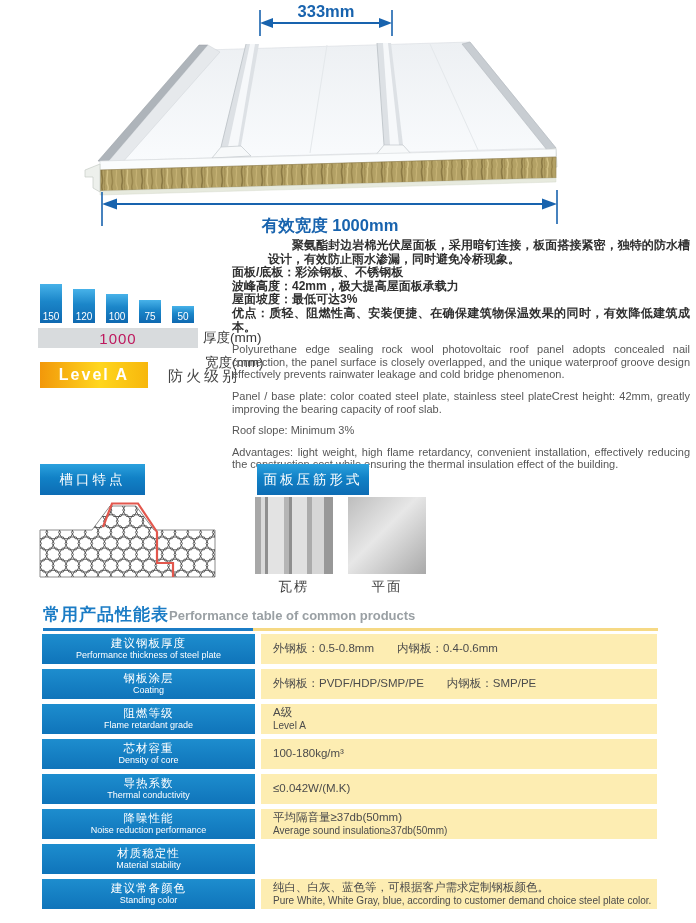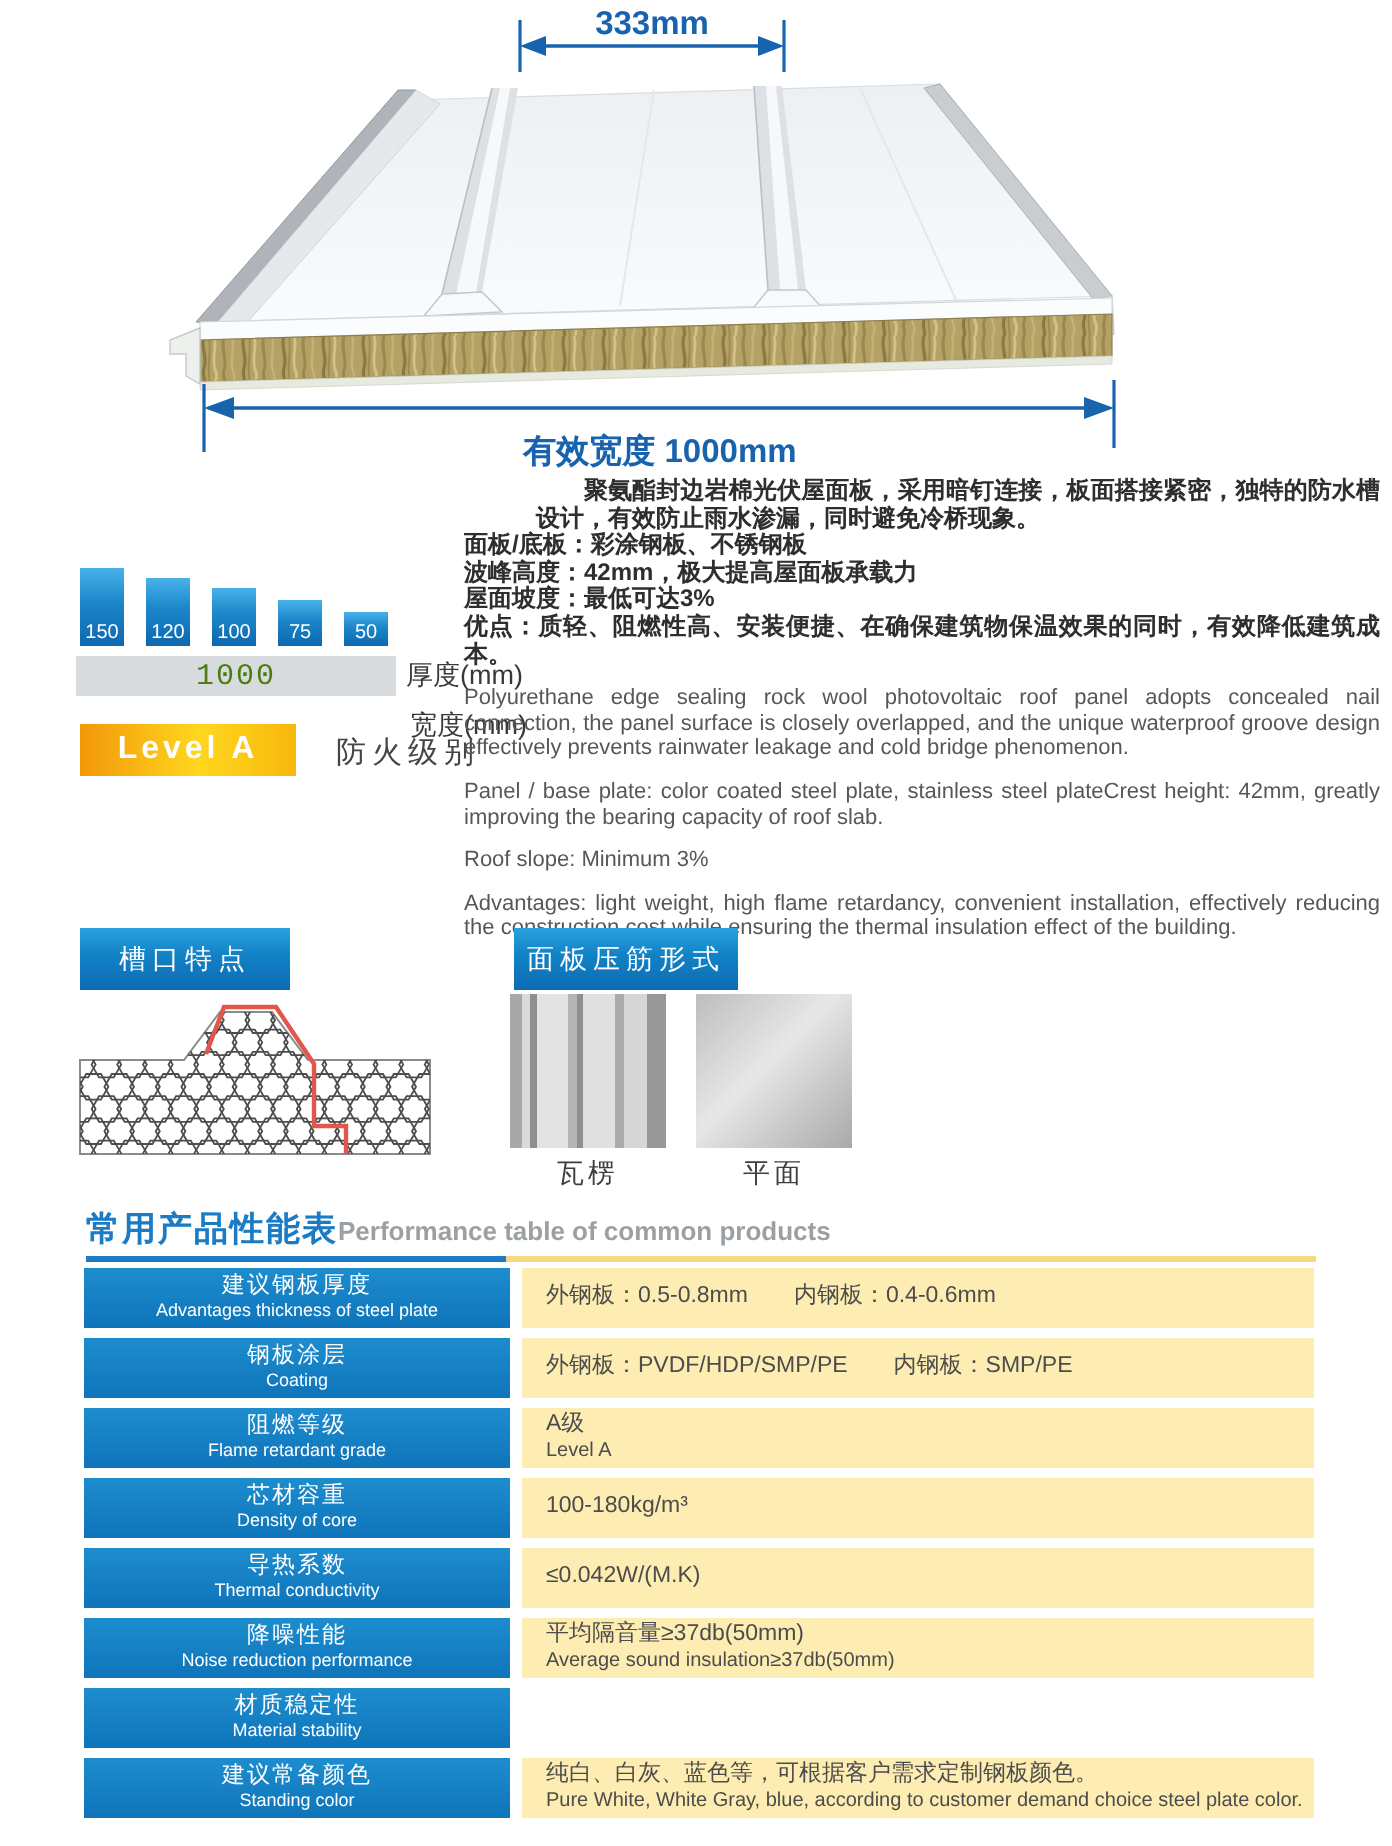--- a/index.html
+++ b/index.html
@@ -8,21 +8,21 @@
   .abs{position:absolute;}
 
   
   .bars{position:absolute;left:40px;top:283px;display:flex;align-items:flex-end;height:40px;}
   .bar{width:22px;margin-right:11px;background:linear-gradient(180deg,#47b2e9 0%,#1b86c9 45%,#0e68b0 100%);
        display:flex;align-items:flex-end;justify-content:center;}
   .bar span{color:#fff;font-size:10px;line-height:13px;}
   .axis-label{font-size:13.5px;color:#383838;margin-top:23px;}
   .width-bar{position:absolute;left:38px;top:328px;width:160px;height:20px;background:#d8dbdd;
              display:flex;align-items:center;justify-content:center;}
-  .width-bar span{color:#4d7c0f;font-size:15px;letter-spacing:1px;font-family:Liberation Mono, monospace;}
+  .width-bar span{color:#be185d;font-size:15px;letter-spacing:1px;}
 
   
   .level-badge{position:absolute;left:40px;top:362px;width:108px;height:26px;
                background:linear-gradient(90deg,#f2980a 0%,#ffd61e 55%,#f7b70c 100%);
                display:flex;align-items:center;justify-content:center;color:#fff;
                font-size:16px;font-weight:600;letter-spacing:2px;}
   .fire-label{position:absolute;left:168px;top:367px;font-size:15px;color:#454545;letter-spacing:3px;}
 
   
   .desc{position:absolute;left:232px;top:239px;width:458px;color:#2e2e2e;}
@@ -325,21 +325,21 @@
 
   <div class="perf-title">
     <span class="cnT">常用产品性能表</span>
     <span class="enT">Performance table of common products</span>
   </div>
   <div class="perf-underline"></div>
 
   <div class="trow" style="top:634px">
     <div class="tleft">
       <div class="tcn">建议钢板厚度</div>
-      <div class="ten">Advantages thickness of steel plate</div>
+      <div class="ten">Performance thickness of steel plate</div>
     </div>
     <div class="tright">
       <div class="tl1">外钢板：0.5-0.8mm　　内钢板：0.4-0.6mm</div>
 
     </div>
   </div>
   <div class="trow" style="top:669px">
     <div class="tleft">
       <div class="tcn">钢板涂层</div>
       <div class="ten">Coating</div>

